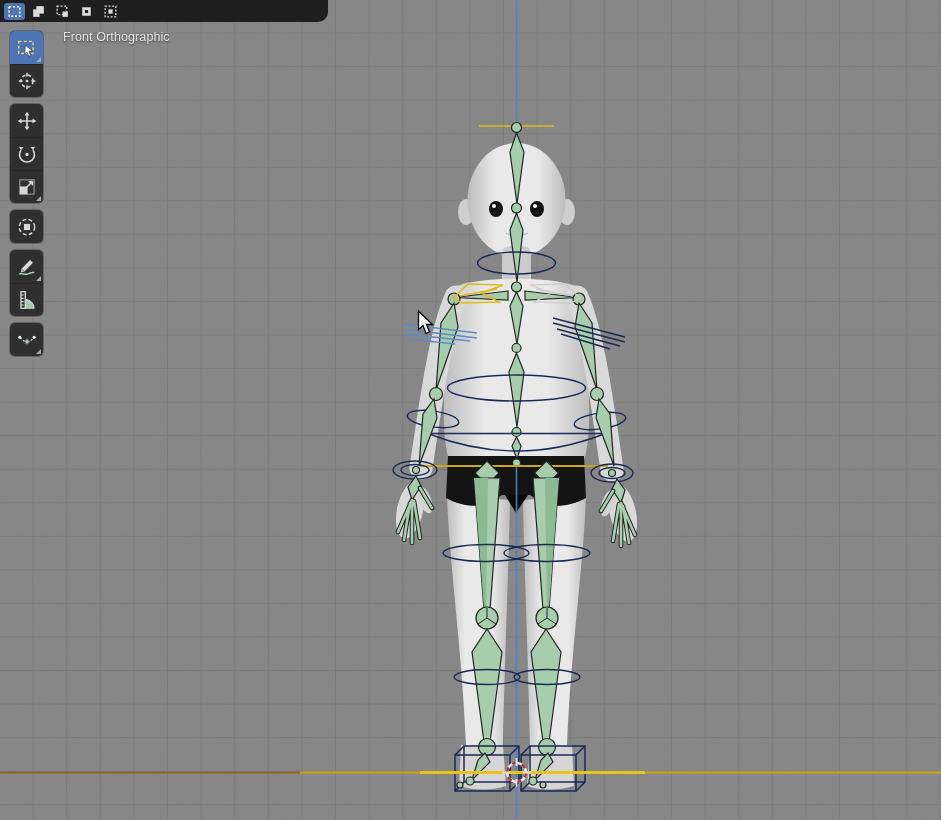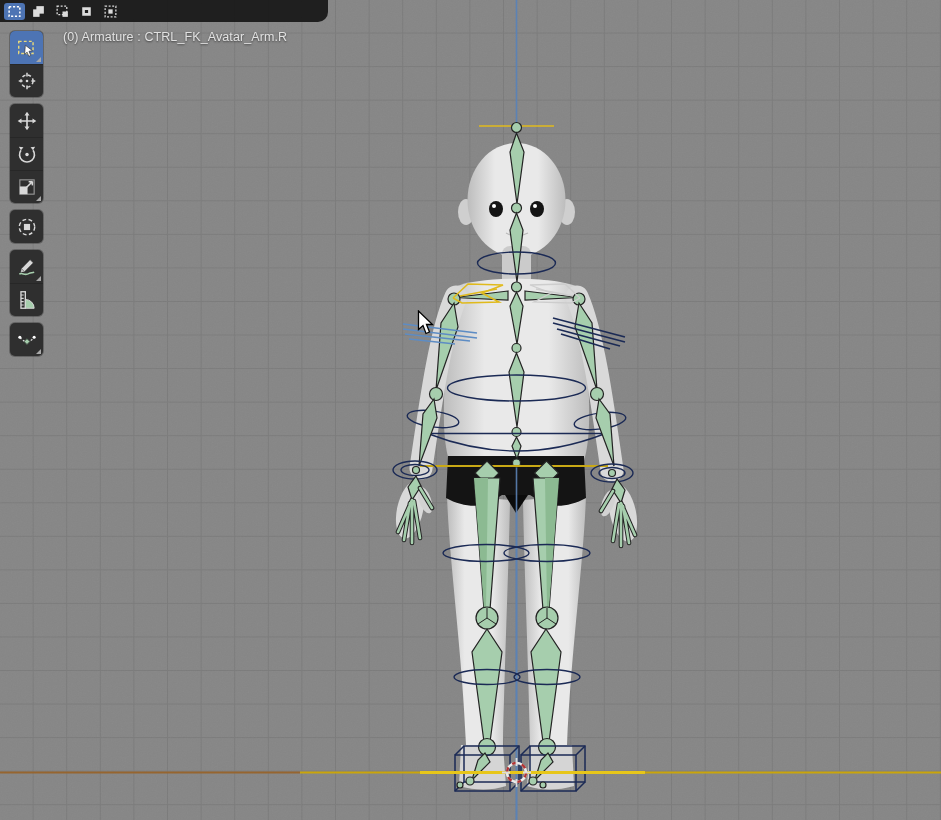--- a/index.html
+++ b/index.html
@@ -380,19 +380,19 @@
           <path d="M3.5 7.5 Q10 15.5 16.5 7.5" fill="none" stroke="#d8d8d8" stroke-width="1.2" stroke-dasharray="2 1.8"></path>
           <circle cx="3.5" cy="7.5" r="1.4" fill="#fff"></circle>
           <circle cx="16.5" cy="7.5" r="1.4" fill="#fff"></circle>
           <polygon points="10,8.8 12.6,11.4 10,14 7.4,11.4" fill="var(--bone-green)" stroke="#4a5a4c" stroke-width="0.8"></polygon>
         </svg>
       </button>
     </div>
   </div>
 
   <div class="overlay-text">
-    <div>(0) Armature : CTRL_FK_Avatar_Arm.R</div>
+    <div>Front Orthographic</div>
   </div>
 
   <svg class="mouse-cursor" width="20" height="26" viewBox="0 0 20 26">
     <polygon points="1.5,1 1.5,19.5 6,15.5 9,23.5 12.5,22 9.5,14.5 15.5,14.5" fill="#fff" stroke="#000" stroke-width="1.3"></polygon>
   </svg>
 </div>
 
 </body></html>

